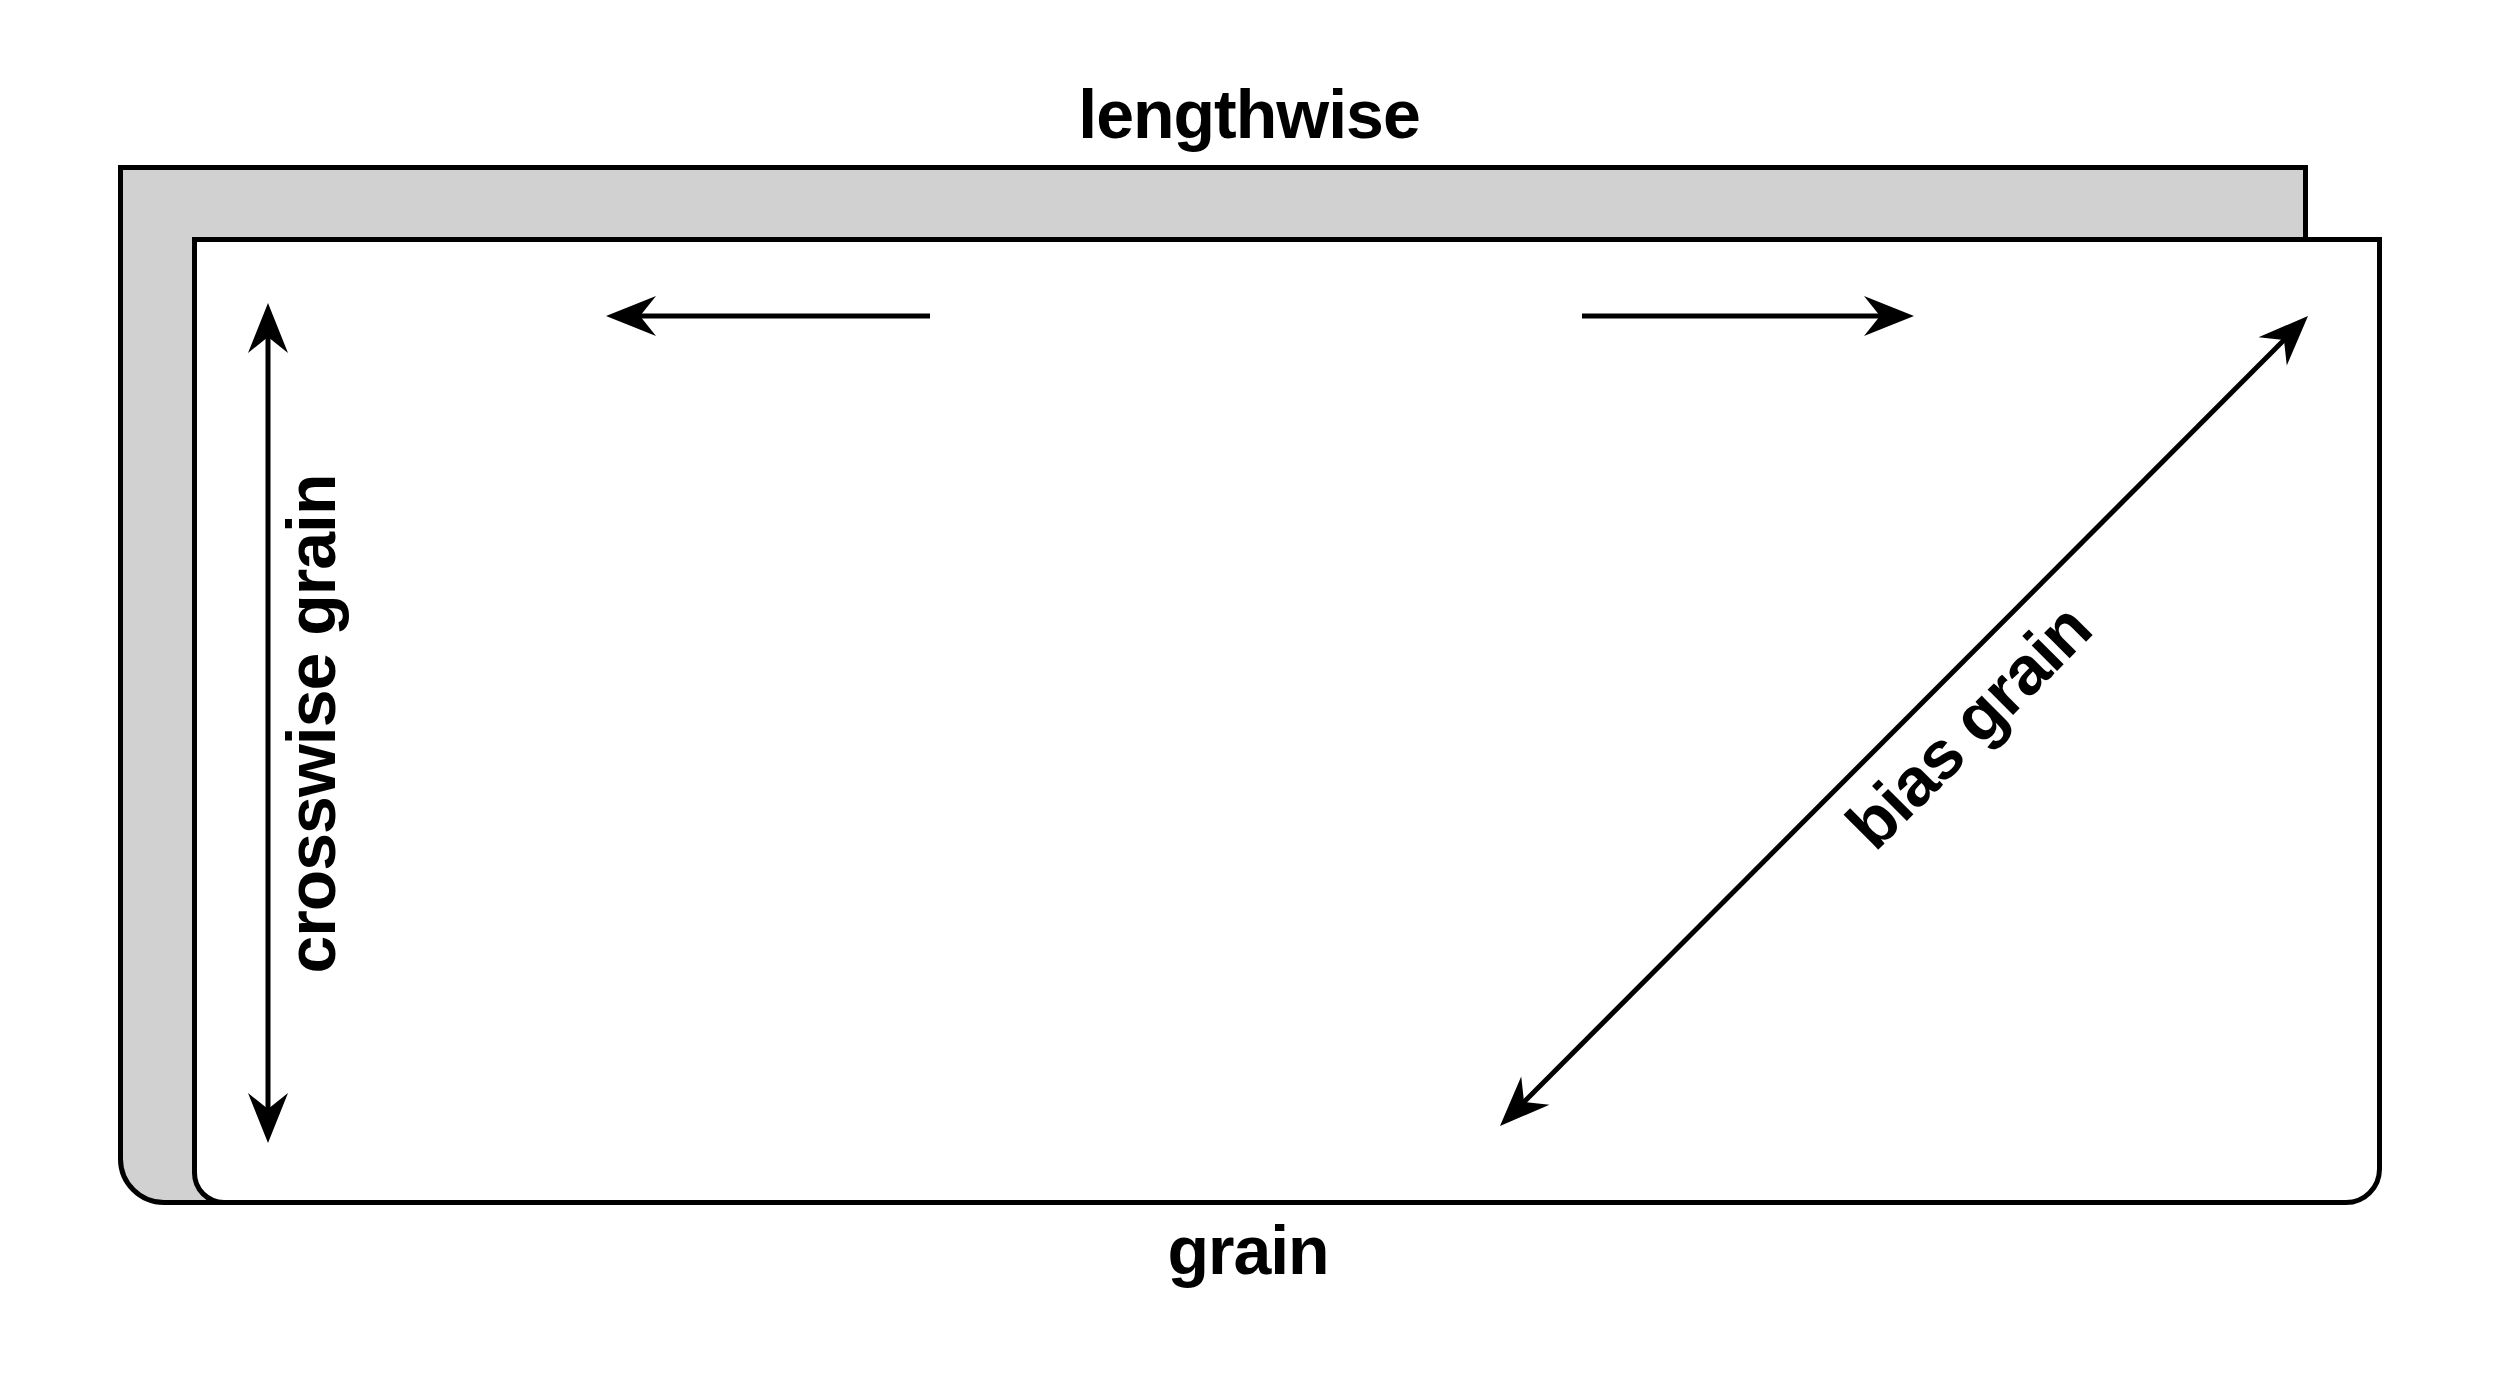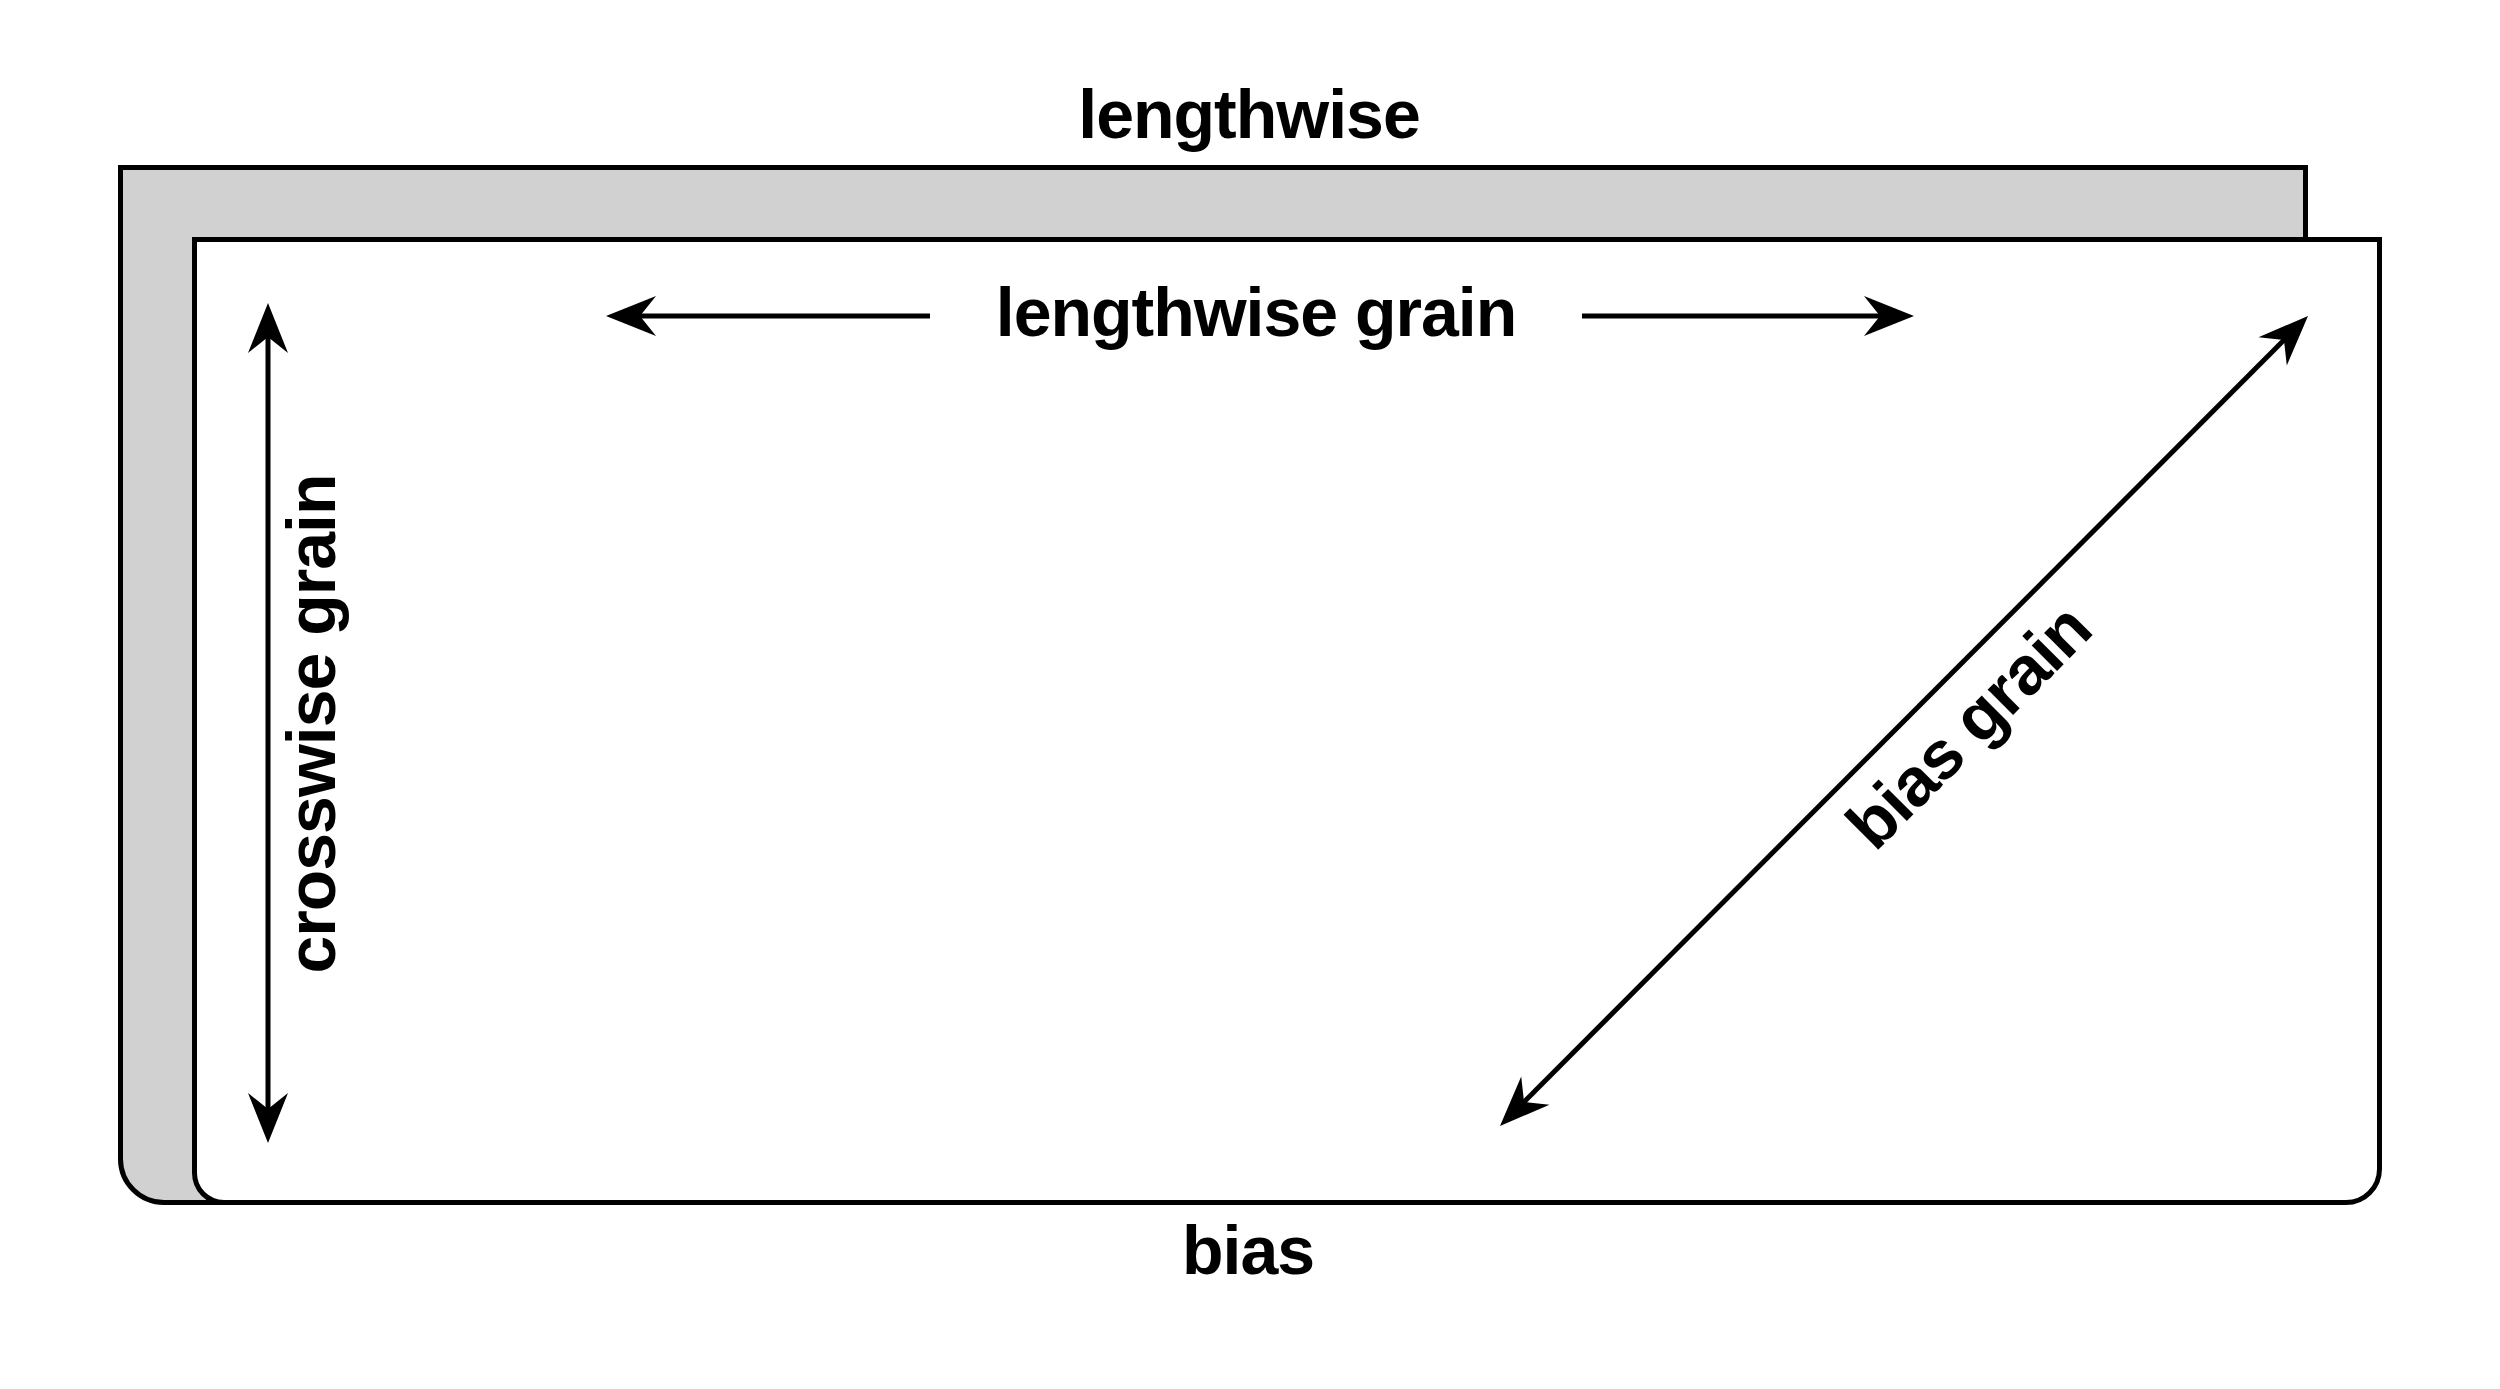--- a/index.html
+++ b/index.html
@@ -102,18 +102,17 @@
     </g>
 
     <g>
       <line class="shaft" x1="1513" y1="1113" x2="2295" y2="329"></line>
       <use class="head" href="#ah" transform="translate(2308,316) rotate(-45)"></use>
       <use class="head" href="#ah" transform="translate(1500,1126) rotate(135)"></use>
     </g>
   </svg>
 
   <div class="label selvedges">lengthwise</div>
-  <div class="label lengthwise">lengthwise grain</div>
   <div class="label crosswise">crosswise grain</div>
   <div class="label bias">bias grain</div>
-  <div class="label fold">bias</div>
+  <div class="label fold">grain</div>
 
 </div>
 
 </body></html>

